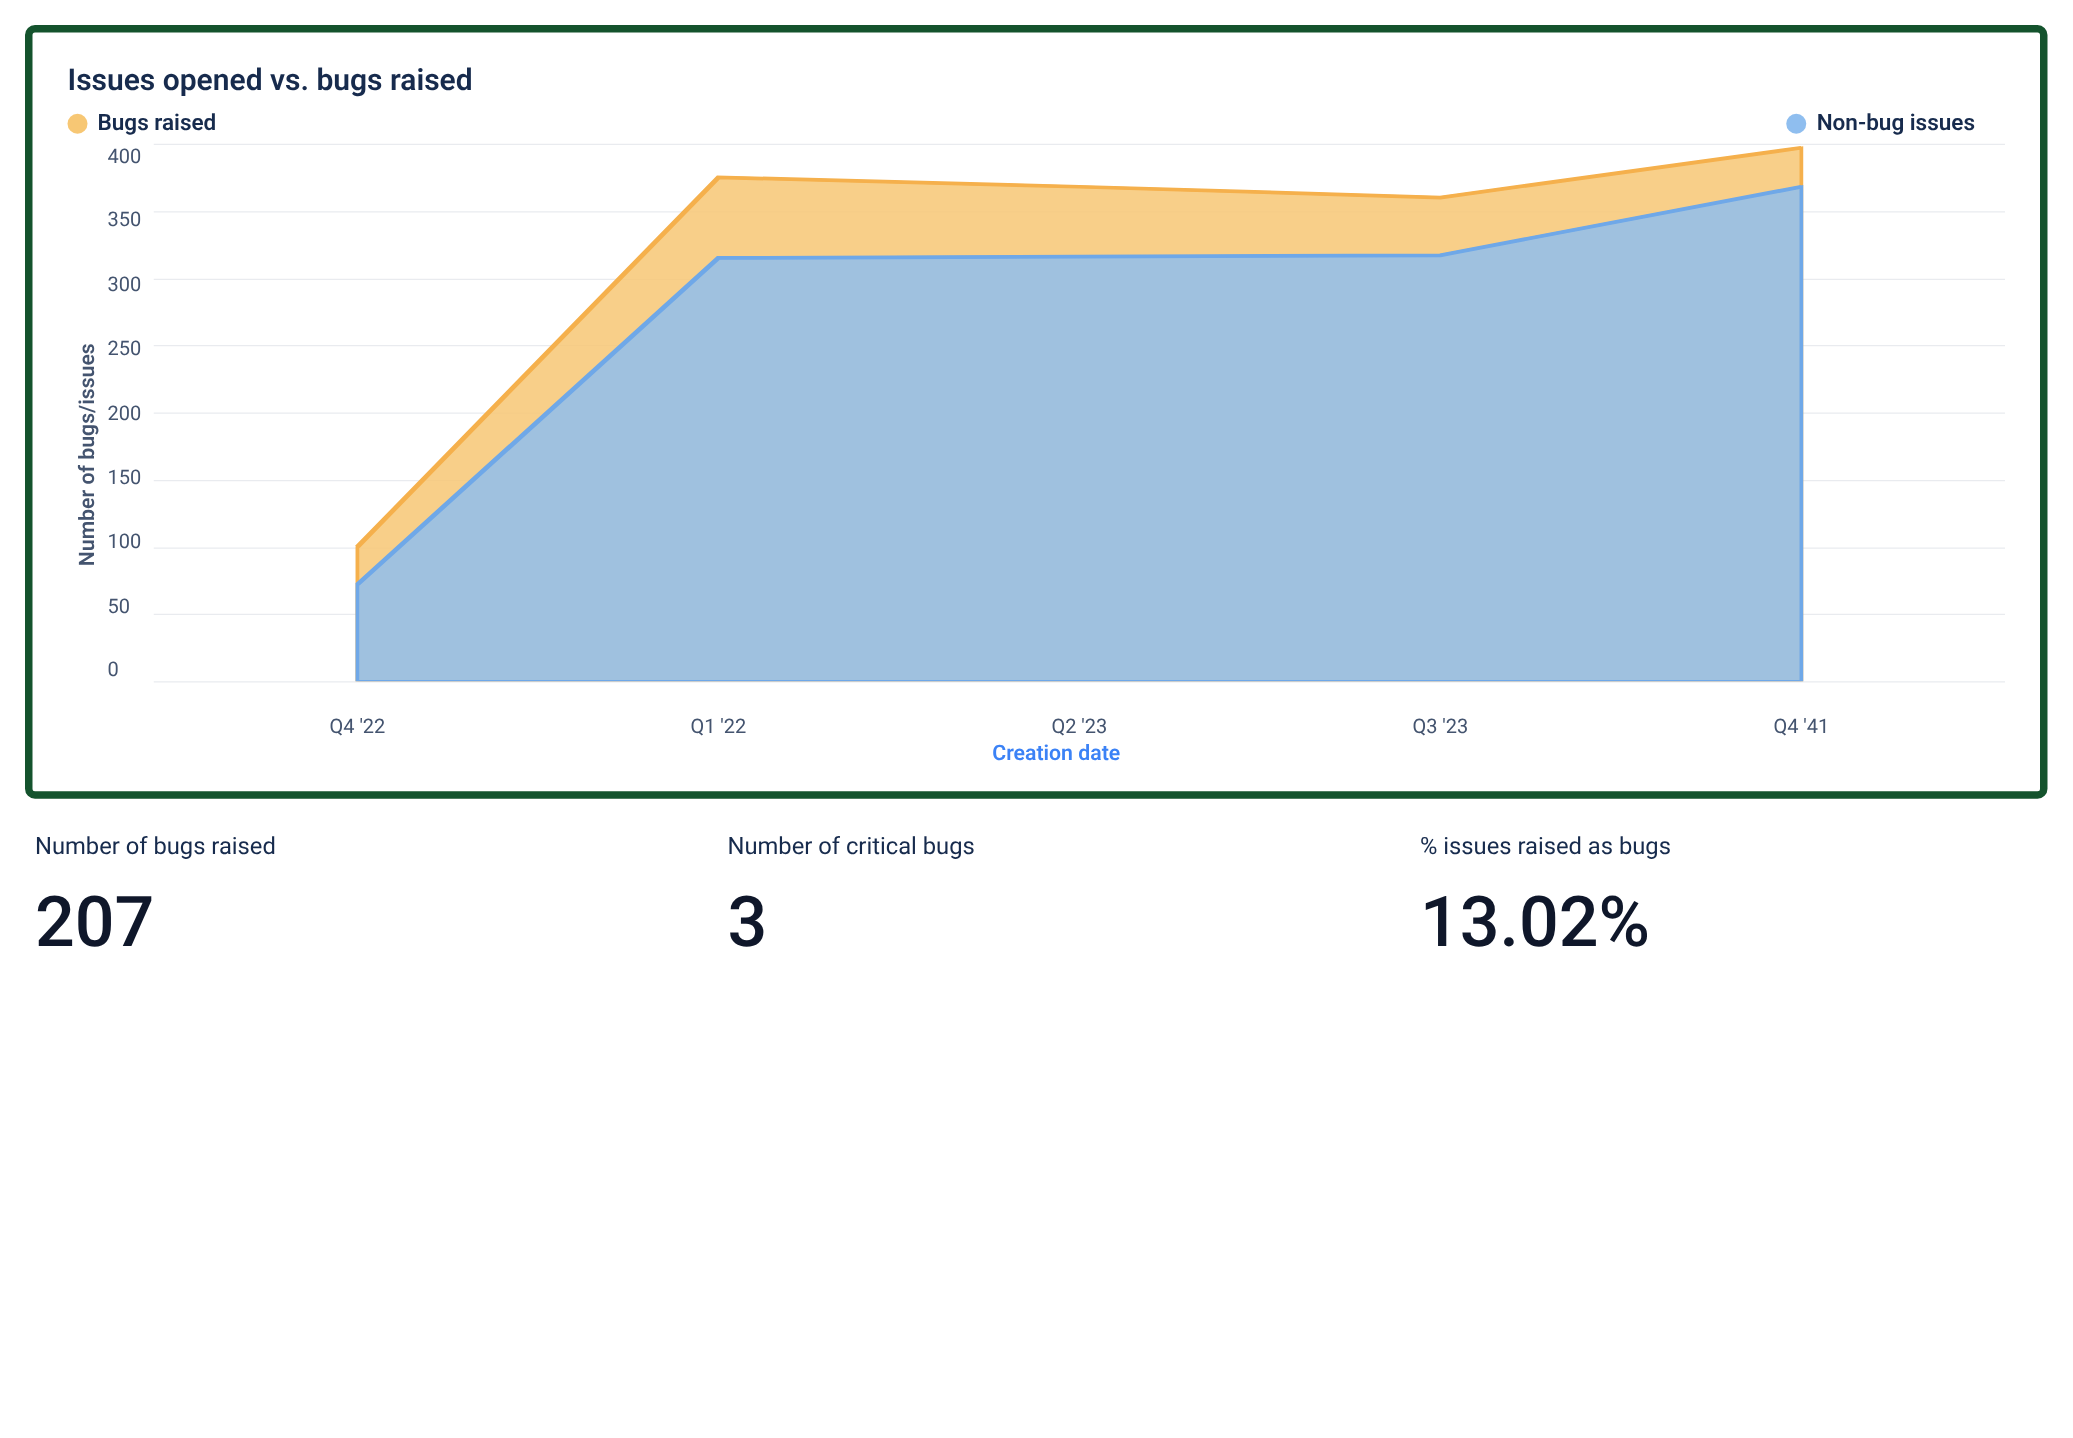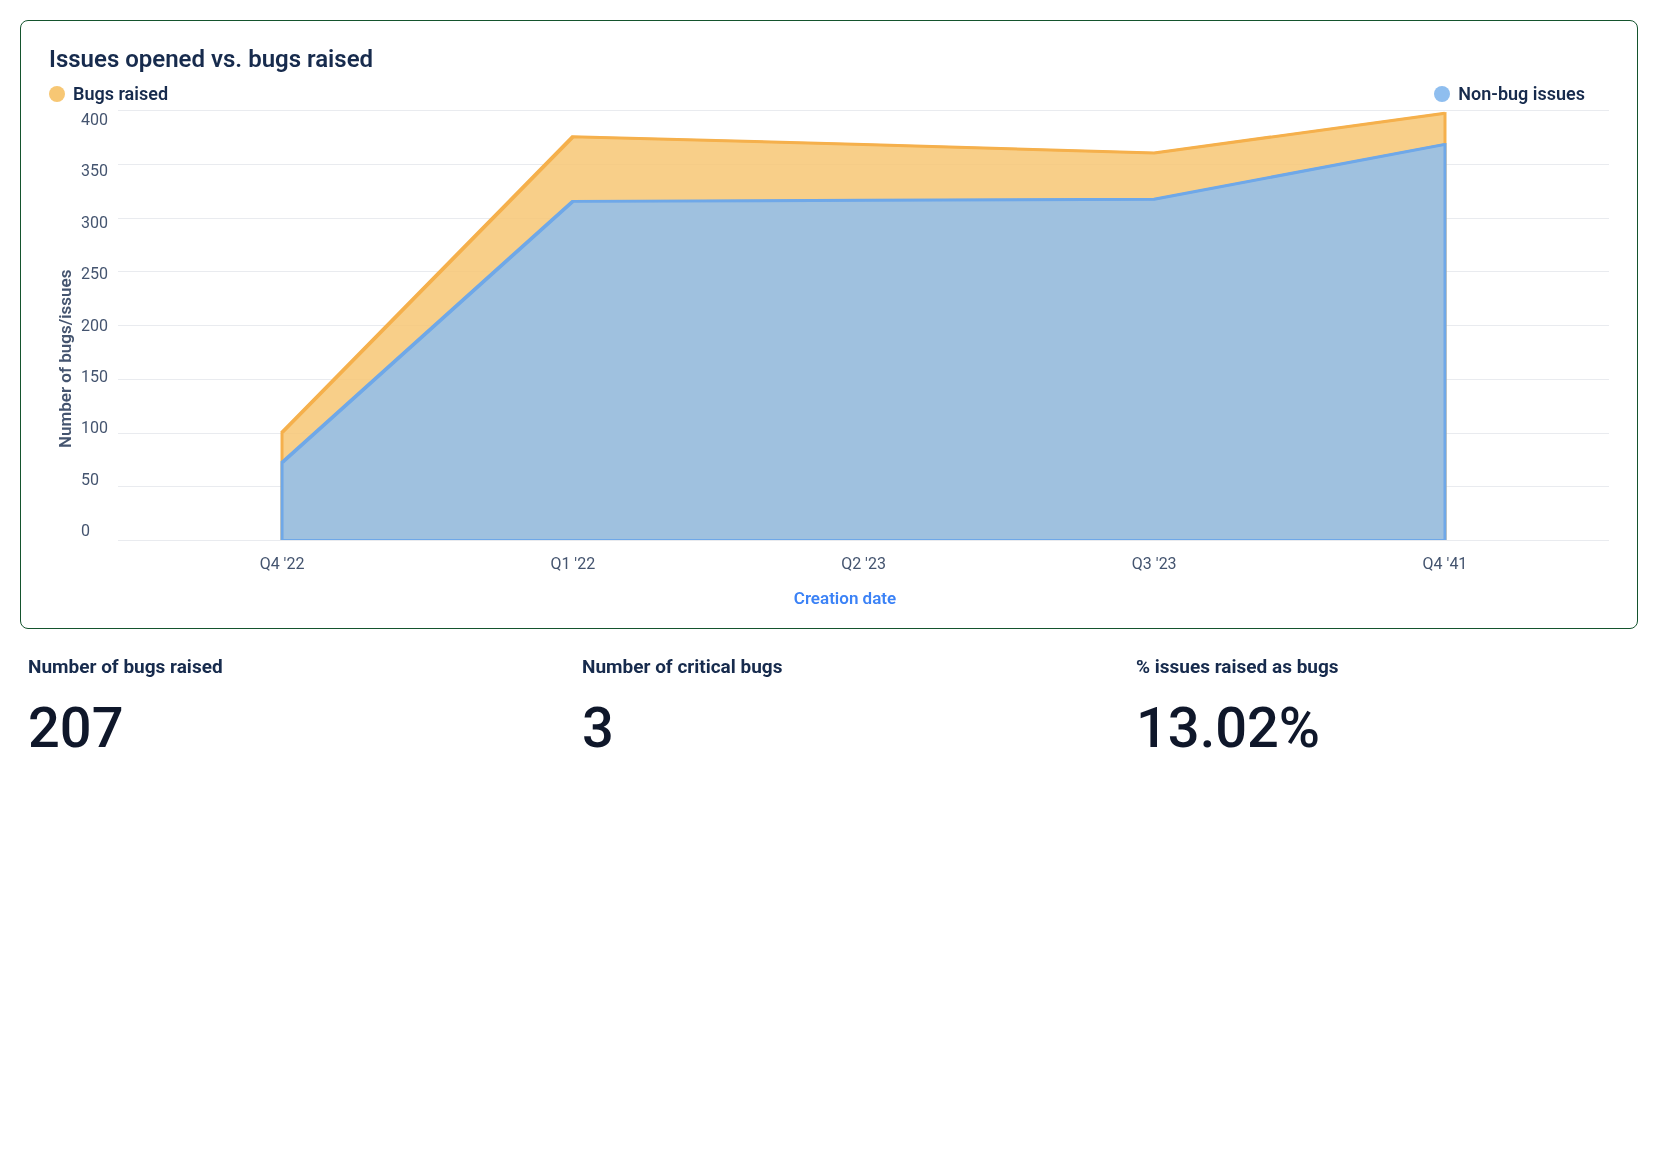--- a/index.html
+++ b/index.html
@@ -3,21 +3,21 @@
 <meta charset="utf-8">
 <style>
   * { box-sizing: border-box; margin: 0; padding: 0; }
   body {
     font-family: -apple-system, BlinkMacSystemFont, "Segoe UI", Roboto, Helvetica, Arial, sans-serif;
     background: #fff;
     padding: 20px;
     color: #172B4D;
   }
   .card {
-    border: 1px solid #14532d;
+    border: 6px solid #14532d;
     border-radius: 8px;
     padding: 24px 28px 20px 28px;
     background: #fff;
   }
   .chart-title {
     font-size: 24px;
     font-weight: 600;
     color: #172B4D;
     margin-bottom: 10px;
   }
@@ -90,38 +90,38 @@
   }
   .stats {
     display: flex;
     gap: 60px;
     margin-top: 26px;
     padding: 0 8px;
   }
   .stat { flex: 1; }
   .stat-label {
     font-size: 19px;
-    font-weight: 700;
+    font-weight: 400;
     color: #172B4D;
     margin-bottom: 22px;
   }
   .stat-value {
     font-size: 56px;
     font-weight: 500;
     color: #0f172a;
     line-height: 1;
   }
   .xticks-inner {
     position: relative;
     height: 20px;
   }
   .xtick-abs {
     position: absolute;
     transform: translateX(-50%);
-    top: 4px;
+    top: 16px;
     font-size: 16px;
     color: #44546F;
     white-space: nowrap;
   }
 </style>
 </head>
 <body>
 
 <div class="card">
   <h2 class="chart-title">Issues opened vs. bugs raised</h2>

